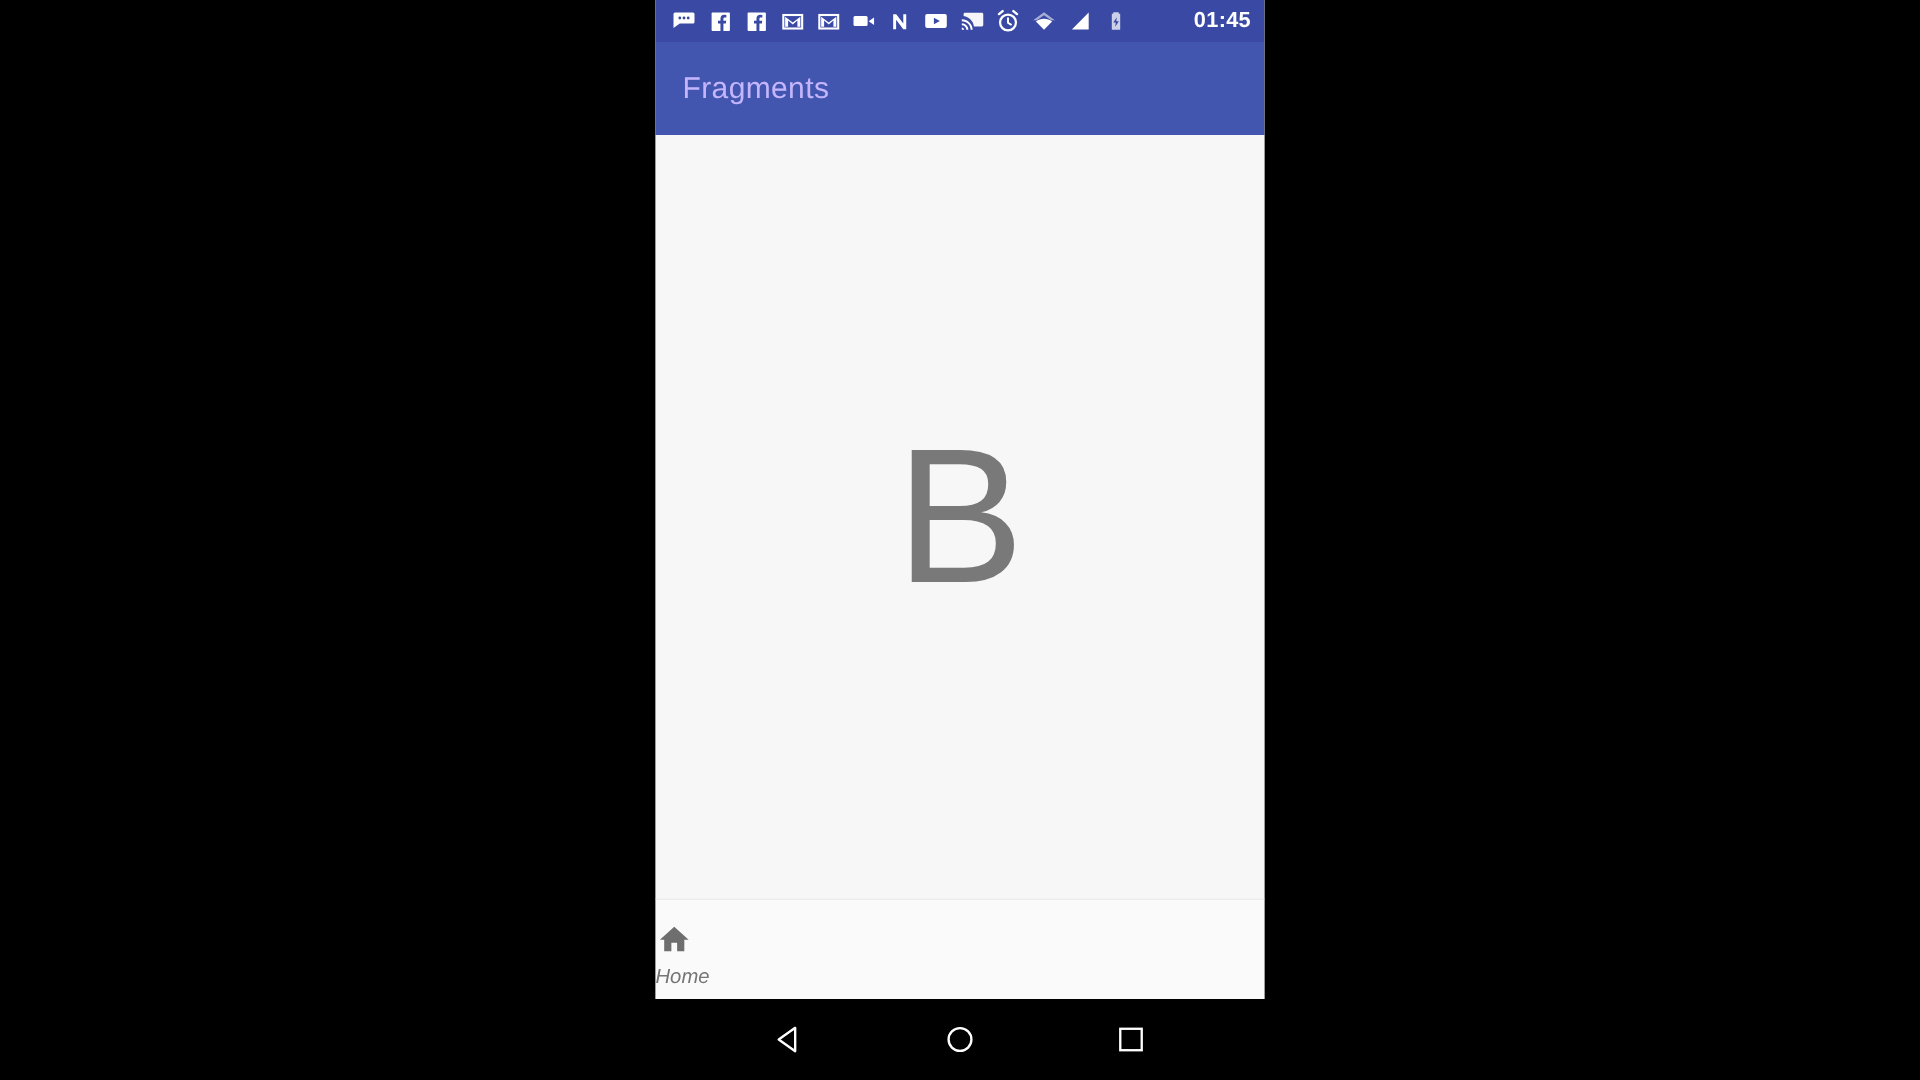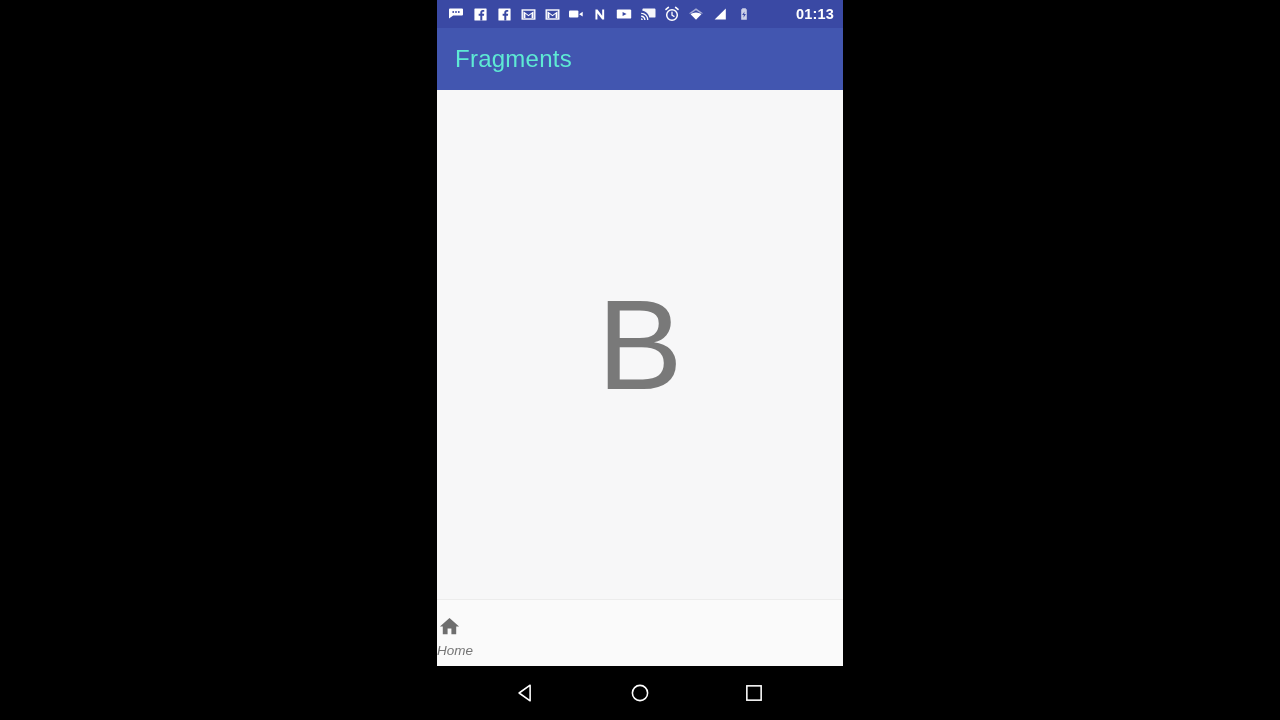--- a/index.html
+++ b/index.html
@@ -69,22 +69,22 @@
     position: absolute;
     left: 0; top: 28px;
     width: 406px;
     height: 62px;
     background: #4256b0;
     display: flex;
     align-items: center;
     padding-left: 18px;
   }
   #app-bar-title {
-    color: #5eead4;
-    font-size: 24px;
+    color: #c4b5fd;
+    font-size: 20px;
     font-weight: normal;
     letter-spacing: 0.25px;
     line-height: 1;
   }
 
   
   #fragment-content {
     position: absolute;
     left: 0; top: 90px;
     width: 406px;
@@ -290,21 +290,21 @@
         </span>
 
         <span class="sicon">
           <svg viewBox="0 0 16 16" width="14" height="14" fill="#ffffff">
             <path d="M5.9 1.3h4.2v1.2h1.1v12.2H4.8V2.5h1.1V1.3z" opacity="0.75"></path>
             <path d="M8.6 5.1L5.9 9.2h1.9l-.4 3.1 2.8-4.2H8.2l.4-3z" fill="#3a49a4"></path>
           </svg>
         </span>
 
       </div>
-      <div id="status-clock">01:13</div>
+      <div id="status-clock">01:45</div>
     </div>
 
     <div id="app-bar">
       <div id="app-bar-title">Fragments</div>
     </div>
 
     <div id="fragment-content">
       <div id="fragment-letter">B</div>
     </div>
 

